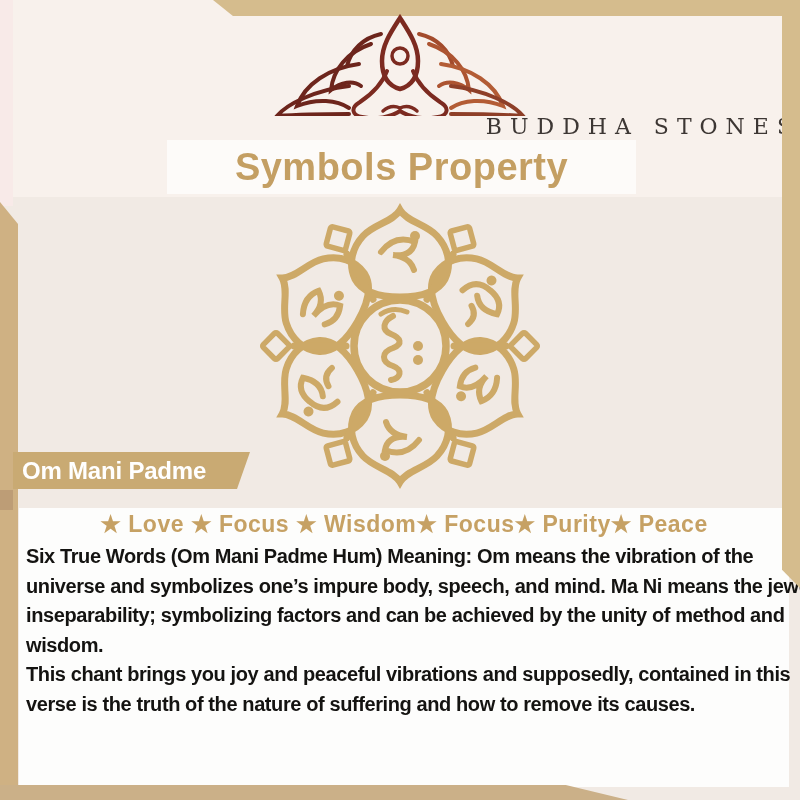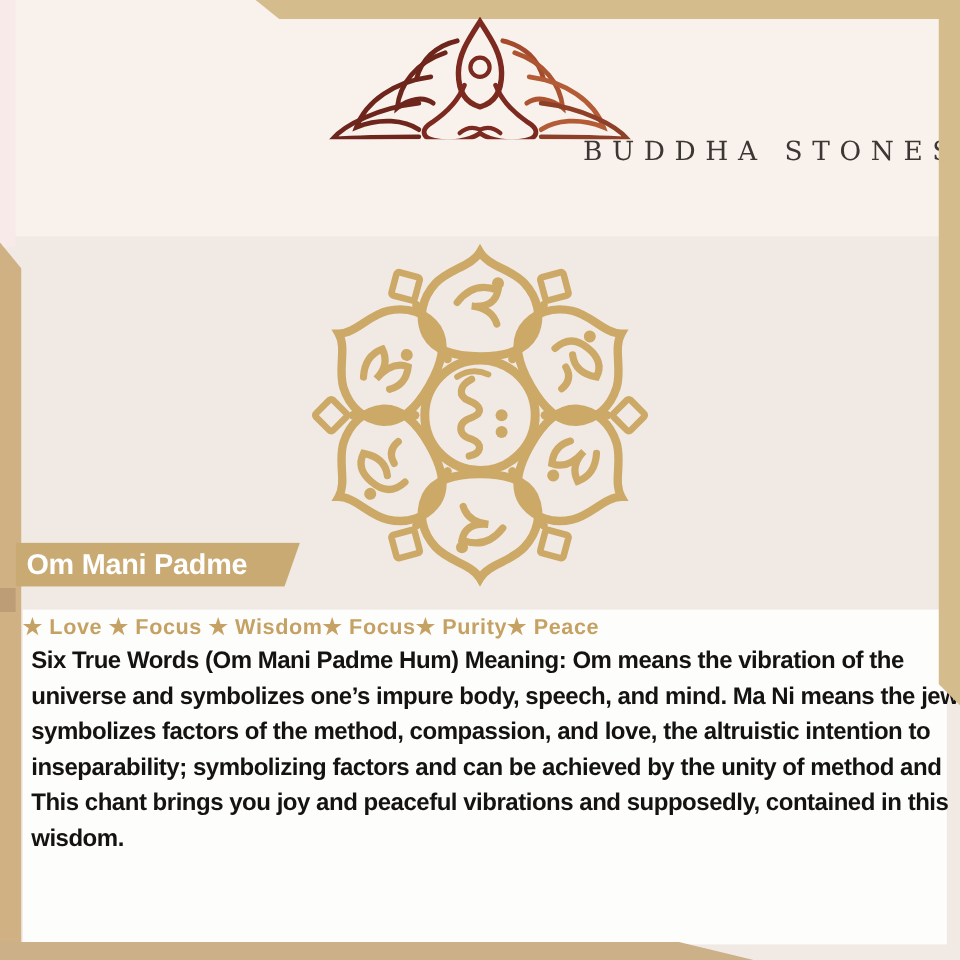--- a/index.html
+++ b/index.html
@@ -32,21 +32,21 @@
     font-size:38px;font-weight:bold;color:#c49f63;letter-spacing:0.5px;}
   
   .mandala{position:absolute;left:243px;top:196px;width:314px;height:300px;z-index:2;}
   
   .ribbon{position:absolute;left:13px;top:452px;width:237px;height:37px;background:#c9aa73;
     clip-path:polygon(0 0,100% 0,calc(100% - 13px) 100%,0 100%);z-index:4;}
   .ribbon .ribbon-label{line-height:37px;padding-left:9px;font-size:24px;font-weight:bold;
     color:#ffffff;letter-spacing:-0.2px;}
   
   .panel{position:absolute;left:19px;top:508px;width:770px;height:279px;background:#fdfdfc;z-index:3;}
-  .stars-line{margin-top:3px;width:100%;font-size:18px;font-weight:bold;
+  .stars-line{margin-top:3px;width:100%;text-align:center;font-size:23px;font-weight:bold;
     color:#c6a164;letter-spacing:0.5px;white-space:nowrap;}
   .body-text{margin-top:4px;padding-left:7px;color:#141311;}
   .body-line{font-size:20px;font-weight:bold;letter-spacing:-0.4px;line-height:29.5px;
     white-space:nowrap;}
 </style>
 </head>
 <body>
 
 <div id="canvas">
 
@@ -77,20 +77,23 @@
       <path d="M145,4 C136,18 127,31 127,47 C127,63 134,72 145,75 C156,72 163,63 163,47 C163,31 154,18 145,4 Z" stroke-width="4.5"></path>
       <circle cx="145" cy="42" r="8" stroke-width="3.5"></circle>
       <path d="M132,57 C127,70 117,80 105,88 C95,94 97,101 107,103 C121,106 136,103 145,97" stroke-width="4"></path>
       <path d="M158,57 C163,70 173,80 185,88 C195,94 193,101 183,103 C169,106 154,103 145,97" stroke-width="4"></path>
       <path d="M128,97 q8,-7 17,-3" stroke-width="3.5"></path>
       <path d="M162,97 q-8,-7 -17,-3" stroke-width="3.5"></path>
     </g>
   </svg>
   <div class="brand">BUDDHA STONES</div>
 
+  <div class="title-band">
+    <div class="title">Symbols Property</div>
+  </div>
 
   <svg class="mandala" viewBox="0 0 314 300" fill="none">
     <defs>
       <g id="petal" stroke="#cda967" fill="none" stroke-linecap="round">
         <path d="M157,14 C150,26 131,28 120,40 C109,52 105,68 112,83 C119,96 134,101 157,101 C180,101 195,96 202,83 C209,68 205,52 194,40 C183,28 164,26 157,14 Z" stroke-width="7"></path>
       </g>
       <g id="spoke" stroke="#cda967" fill="none" stroke-linecap="round">
         <line x1="157" y1="96" x2="157" y2="44" stroke-width="7"></line>
         <rect x="147" y="16" width="20" height="20" rx="2" stroke-width="5.5" transform="rotate(45 157 26)"></rect>
       </g>
@@ -163,20 +166,20 @@
 
   <div class="ribbon">
     <div class="ribbon-label">Om Mani Padme Hum</div>
   </div>
 
   <div class="panel">
     <div class="stars-line">★ Love ★ Focus ★ Wisdom★ Focus★ Purity★ Peace</div>
     <div class="body-text">
         <div class="body-line">Six True Words (Om Mani Padme Hum) Meaning: Om means the vibration of the</div>
         <div class="body-line">universe and symbolizes one’s impure body, speech, and mind. Ma Ni means the jewel,</div>
-        <div class="body-line">symbolizes factors of the method, compassion, and love, the altruistic intention to</div>
         <div class="body-line">inseparability; symbolizing factors and can be achieved by the unity of method and</div>
+        <div class="body-line">wisdom.</div>
         <div class="body-line">This chant brings you joy and peaceful vibrations and supposedly, contained in this</div>
-        <div class="body-line">wisdom.</div>
+        <div class="body-line">verse is the truth of the nature of suffering and how to remove its causes.</div>
       </div>
   </div>
 
 </div>
 
 </body></html>

